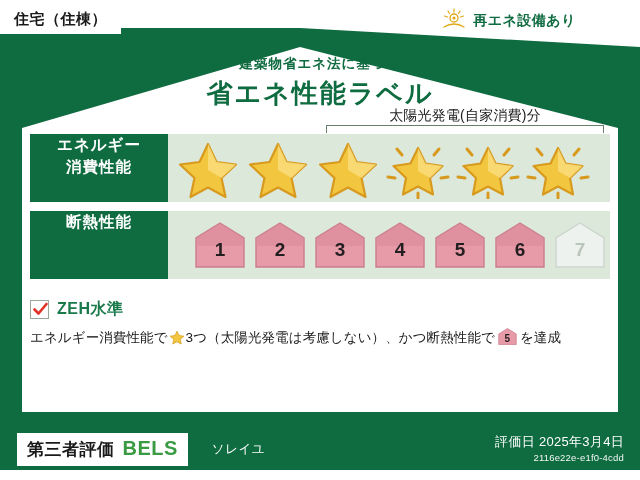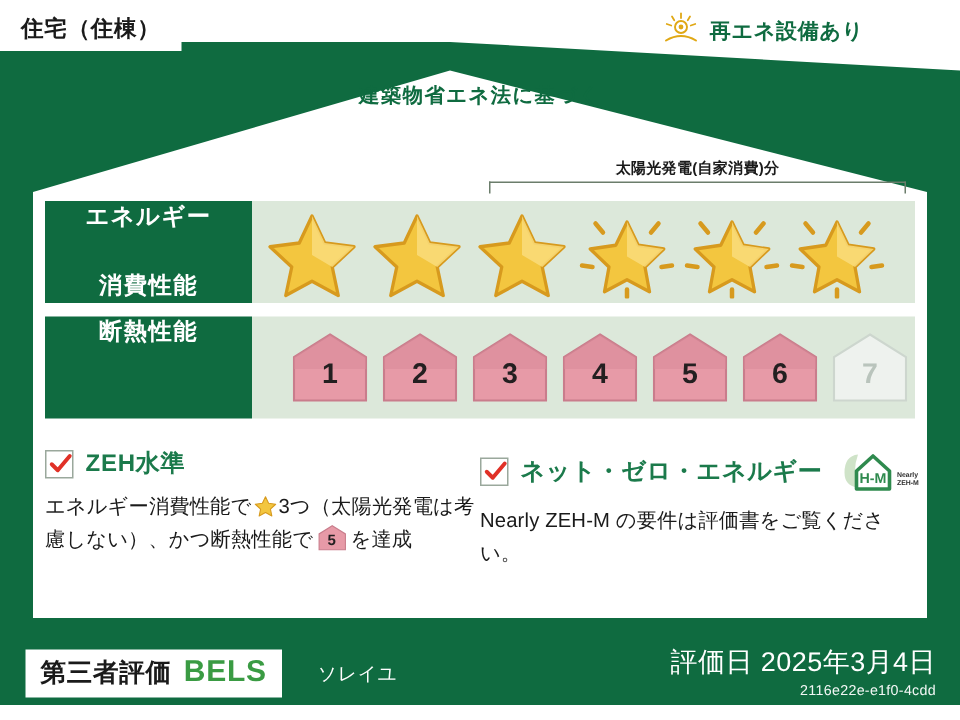--- a/index.html
+++ b/index.html
@@ -106,21 +106,21 @@
     width: 138px;
     flex: 0 0 138px;
     background: #0f6b40;
     color: #ffffff;
     font-size: 15.5px;
     font-weight: bold;
     letter-spacing: 1px;
     display: flex;
     flex-direction: column;
     align-items: center;
-    justify-content: space-between;
+    justify-content: flex-start;
     line-height: 1.45;
     text-align: center;
   }
   .perf-row-value {
     flex: 1;
     background: #dce8da;
     position: relative;
     display: flex;
     align-items: center;
   }
@@ -145,23 +145,23 @@
   
   .solar-annot {
     position: absolute;
     top: -26px;
     right: 6px;
     width: 278px;
     text-align: center;
     pointer-events: none;
   }
   .solar-annot-text {
-    font-size: 10px;
+    font-size: 14px;
     color: #1a1a1a;
-    font-weight: bold;
+    font-weight: normal;
     letter-spacing: 0.2px;
     line-height: 1;
     white-space: nowrap;
   }
   .solar-bracket {
     margin-top: 3px;
     height: 8px;
     border: 1px solid #6b7d6b;
     border-bottom: none;
   }
@@ -300,21 +300,21 @@
     color: #ffffff;
     font-size: 12.5px;
     letter-spacing: 0.5px;
   }
   .footer-right {
     margin-left: auto;
     margin-right: 16px;
     text-align: right;
     color: #ffffff;
   }
-  .eval-date { font-size: 18px; letter-spacing: 0.3px; line-height: 1.2; }
+  .eval-date { font-size: 13px; letter-spacing: 0.3px; line-height: 1.2; }
   .eval-id   { font-size: 9.5px; letter-spacing: 0.2px; line-height: 1.3; margin-top: 2px; opacity: 0.95; }
 </style>
 </head>
 <body>
 
 <div id="label-root">
 
   <svg class="house-bg" viewBox="0 0 640 480" preserveAspectRatio="none">
     <rect x="0" y="0" width="640" height="480" fill="#ffffff"></rect>
 
@@ -340,20 +340,21 @@
         <circle cx="26" cy="20" r="8" fill="none" stroke="#e0a815" stroke-width="2.6"></circle>
         <circle cx="26" cy="20" r="3.2" fill="#e0a815"></circle>
         <path d="M6,38 Q26,26 46,38" fill="none" stroke="#e0a815" stroke-width="2.6" stroke-linecap="round"></path>
       </svg>
     </span>
     <span class="renew-label">再エネ設備あり</span>
   </div>
 
   <div class="title-block">
     <div class="title-sub">建築物省エネ法に基づく</div>
+    <div class="title-main">省エネ性能ラベル</div>
   </div>
 
   <div class="card">
 
     <div class="perf-row">
       <div class="perf-row-label">
         <span>エネルギー</span>
         <span>消費性能</span>
       </div>
       <div class="perf-row-value">
@@ -515,40 +516,20 @@
             </svg>
           </span><span>3つ（太陽光発電は考慮しない）、かつ断熱性能で</span><span class="inline-grade">
             <svg viewBox="0 0 56 52">
                 <path d="M28,4 L52,19 L52,48 L4,48 L4,19 Z" fill="#e79aa7" stroke="#c97d8c" stroke-width="2"></path>
               </svg>
             <span>5</span>
           </span><span>を達成</span>
         </div>
       </div>
 
-      <div class="zeh-col">
-        <div class="zeh-head">
-          <span class="checkbox">
-            <svg viewBox="0 0 17 17">
-              <path d="M2.5,8.5 L6.5,12.5 L14.5,3" fill="none" stroke="#e03127" stroke-width="2.6" stroke-linecap="round" stroke-linejoin="round"></path>
-            </svg>
-          </span>
-          <span class="zeh-head-title">ネット・ゼロ・エネルギー</span>
-          <span class="zeh-logo">
-            <svg viewBox="0 0 54 30">
-              <path d="M3,16 Q3,5 12,4 Q8,15 12,26 Q3,25 3,16 Z" fill="#cfe3c8"></path>
-              <path d="M11,15 L22,5 L33,15 L33,27 L11,27 Z" fill="none" stroke="#2f8a4e" stroke-width="2.4" stroke-linejoin="round"></path>
-              <text x="22" y="23" text-anchor="middle" font-family="Liberation Sans, sans-serif" font-size="9.5" font-weight="bold" fill="#2f8a4e">H-M</text>
-              <text x="38" y="19" font-family="Liberation Sans, sans-serif" font-size="4.6" font-weight="bold" fill="#2f2f2f">Nearly</text>
-              <text x="38" y="24" font-family="Liberation Sans, sans-serif" font-size="4.6" font-weight="bold" fill="#2f2f2f">ZEH-M</text>
-            </svg>
-          </span>
-        </div>
-        <div class="zeh-body">Nearly ZEH-M の要件は評価書をご覧ください。</div>
-      </div>
 
     </div>
   </div>
 
   <div class="footer">
     <div class="bels-box">
       <span class="bels-jp">第三者評価</span>
       <span class="bels-en">BELS</span>
     </div>
     <span class="builder-name">ソレイユ</span>

